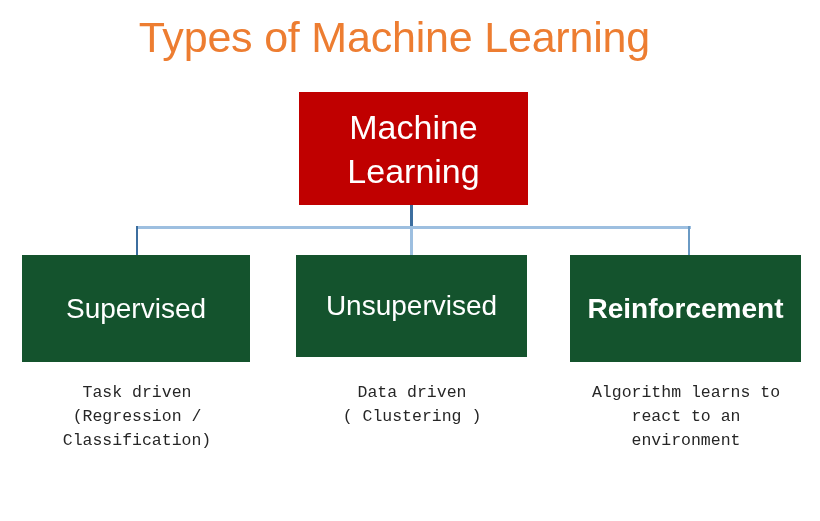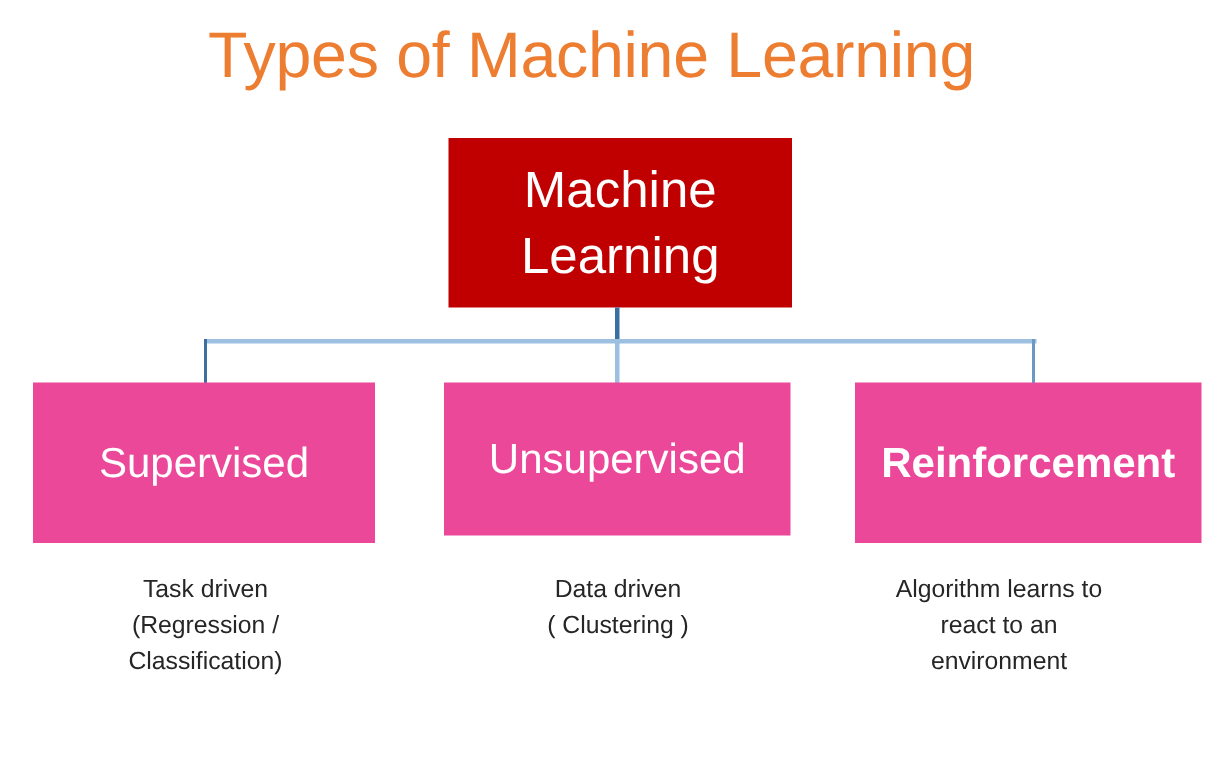--- a/index.html
+++ b/index.html
@@ -95,21 +95,21 @@
     left: 688px;
     top: 226px;
     width: 2px;
     height: 30px;
     background: #6A9AC4;
   }
 
   
   .child-box {
     position: absolute;
-    background: #ec4899;
+    background: #14532d;
     color: #ffffff;
     display: flex;
     align-items: center;
     justify-content: center;
     text-align: center;
     font-size: 28px;
     line-height: 34px;
     font-weight: 400;
     white-space: nowrap;
   }
@@ -118,24 +118,25 @@
   #child-box-2 { left: 570px; top: 255px; width: 231px; height: 107px; font-weight: bold; }
 
   
   .caption {
     position: absolute;
     text-align: center;
     color: #262626;
     font-size: 16.5px;
     line-height: 24px;
     white-space: pre-line;
+    font-family: Liberation Mono, monospace;
   }
   #caption-0 { left: 12px;  top: 381px; width: 250px; }
   #caption-1 { left: 292px; top: 381px; width: 240px; }
-  #caption-2 { left: 545px; top: 381px; width: 242px; }
+  #caption-2 { left: 565px; top: 381px; width: 242px; }
 
   
   #watermark {
     position: absolute;
     left: 268px;
     top: 452px;
     width: 300px;
     height: 62px;
   }
   #wm-icon {

